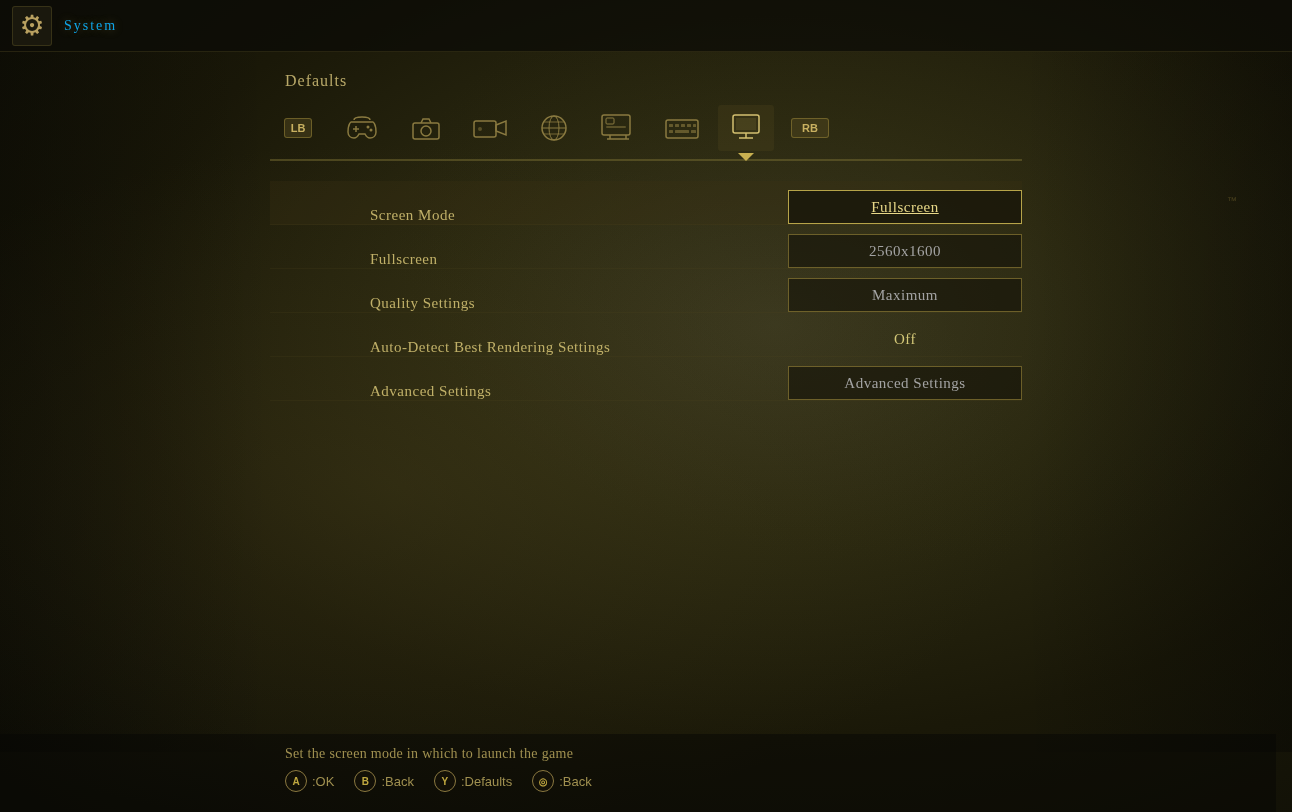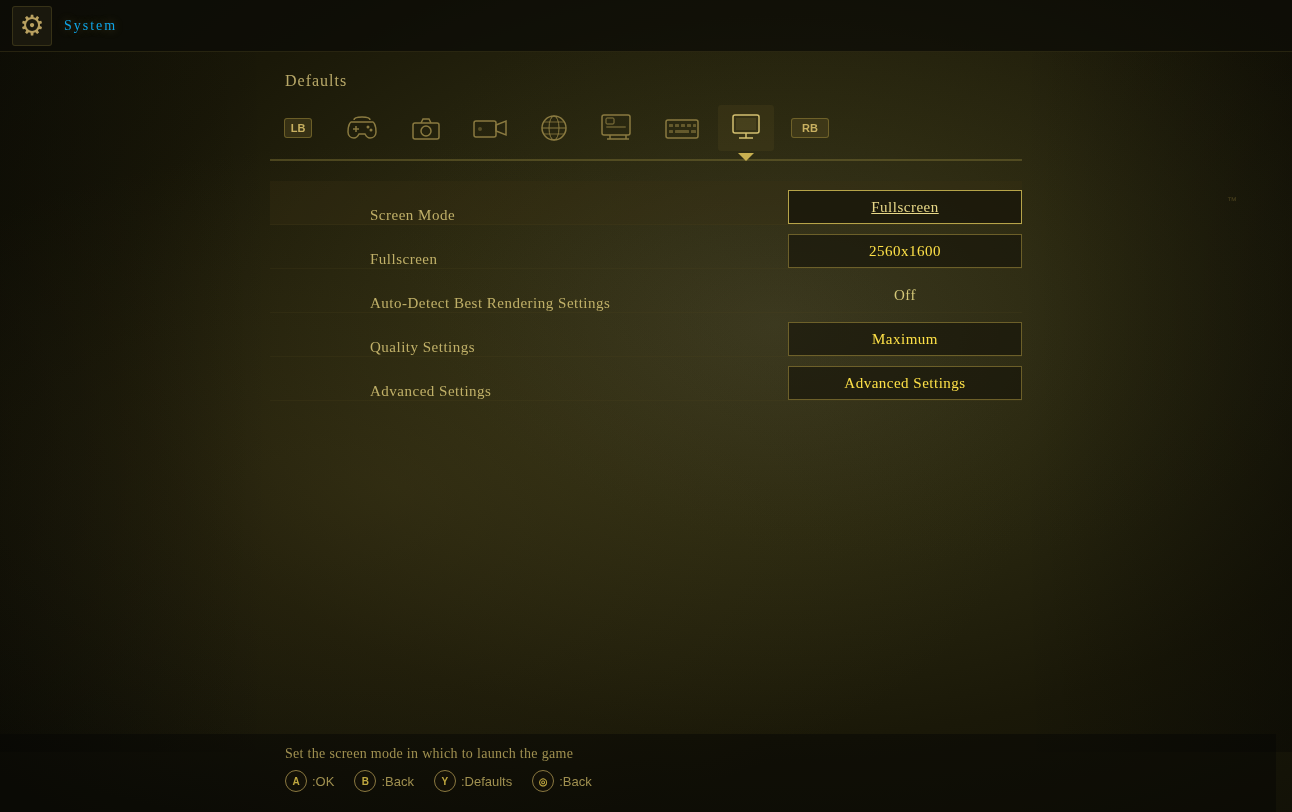--- a/index.html
+++ b/index.html
@@ -183,21 +183,21 @@
       align-items: center;
       justify-content: center;
       font-size: 15px;
       color: #d4c878;
       letter-spacing: 0.5px;
     }
 
     .settings-value.boxed {
       border: 1px solid rgba(160,140,60,0.6);
       background: rgba(20,18,8,0.6);
-      color: #fde047;
+      color: #a3a3a3;
     }
 
     .settings-value.active-boxed {
       border: 1px solid rgba(200,180,80,0.9);
       background: rgba(20,18,8,0.7);
       color: #e8d888;
       text-decoration: underline;
     }
 
     
@@ -373,27 +373,27 @@
         <div class="settings-label">Screen Mode</div>
         <div class="settings-value active-boxed">Fullscreen</div>
       </div>
 
       <div class="settings-row">
         <div class="settings-label">Fullscreen</div>
         <div class="settings-value boxed">2560x1600</div>
       </div>
 
       <div class="settings-row">
+        <div class="settings-label">Quality Settings</div>
+        <div class="settings-value boxed">Maximum</div>
+      </div>
+
+      <div class="settings-row">
         <div class="settings-label">Auto-Detect Best Rendering Settings</div>
         <div class="settings-value">Off</div>
-      </div>
-
-      <div class="settings-row">
-        <div class="settings-label">Quality Settings</div>
-        <div class="settings-value boxed">Maximum</div>
       </div>
 
       <div class="settings-row">
         <div class="settings-label">Advanced Settings</div>
         <div class="settings-value boxed">Advanced Settings</div>
       </div>
 
     </div>
 
   </div>

